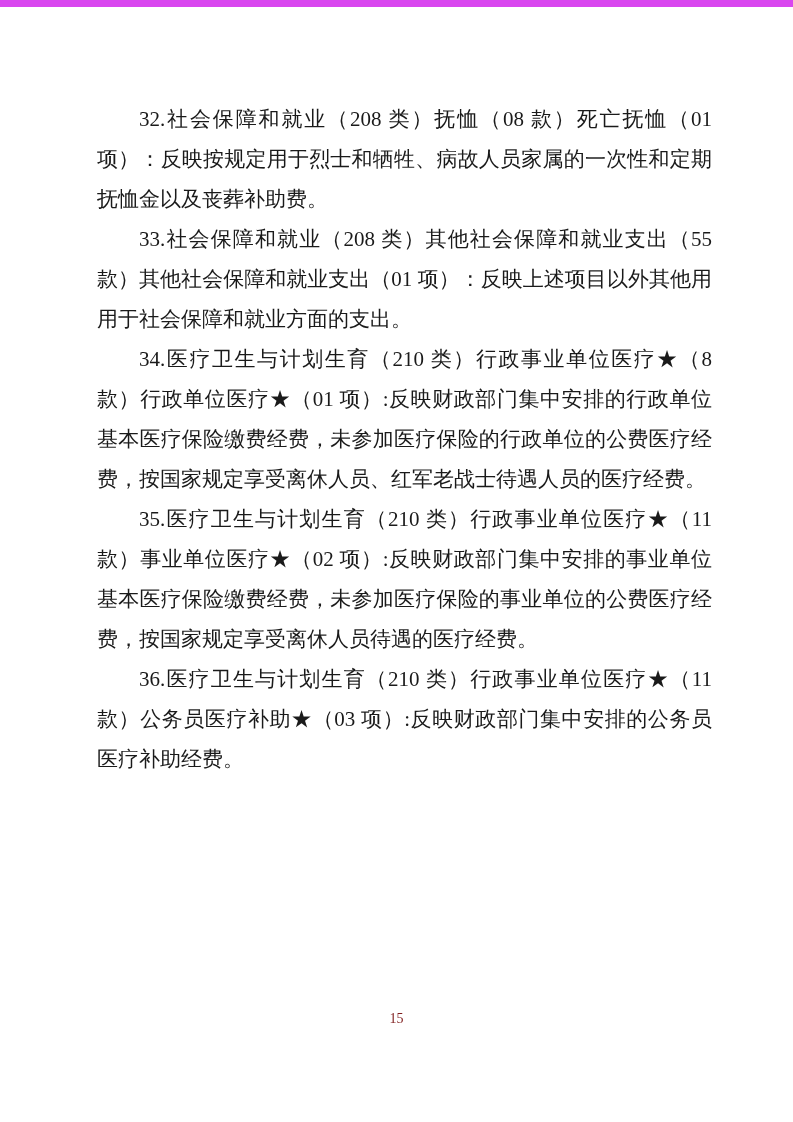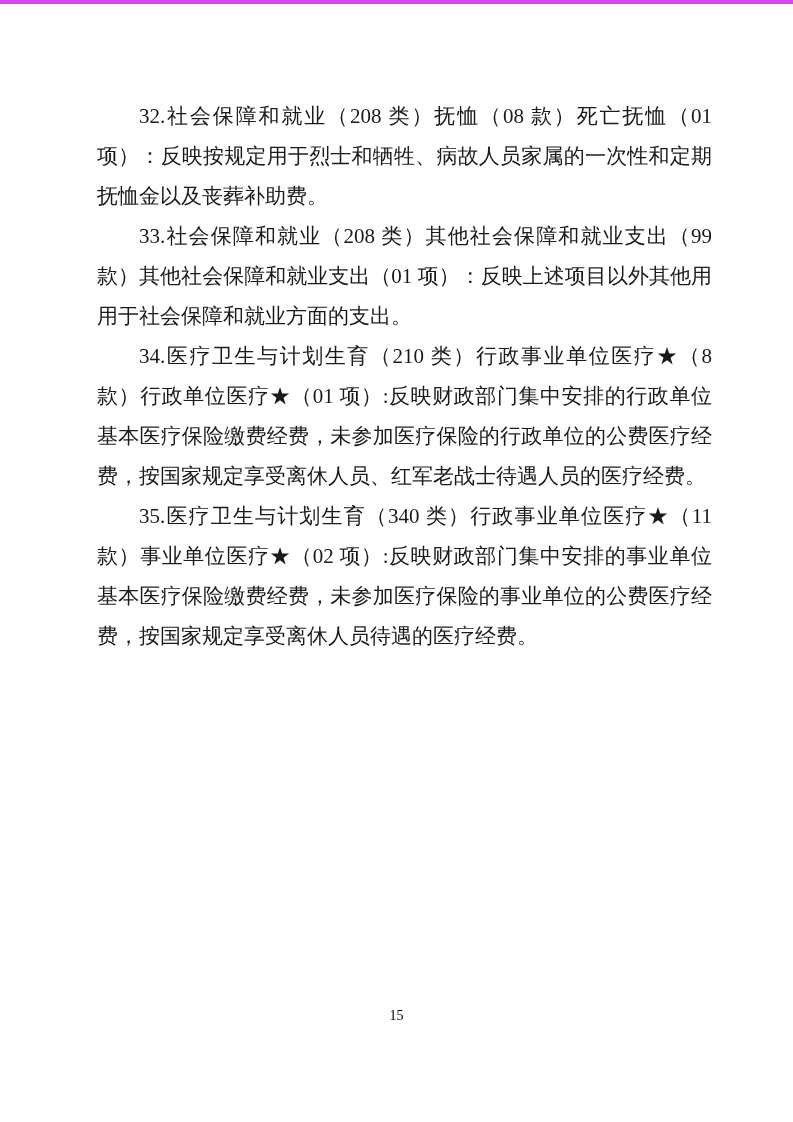--- a/index.html
+++ b/index.html
@@ -6,21 +6,21 @@
     margin: 0;
     padding: 0;
     background: #ffffff;
   }
   .page {
     position: relative;
     width: 793px;
     height: 1122px;
     background: #ffffff;
     overflow: hidden;
-    border-top: 4px solid #d946ef;
+    border-top: 7px solid #d946ef;
     font-family: "Liberation Serif", "DejaVu Serif", serif;
     color: #1a1a1a;
     box-sizing: border-box;
   }
   .content {
     position: absolute;
     left: 97px;
     top: 92px;
     width: 615px;
   }
@@ -35,27 +35,28 @@
     word-break: break-all;
   }
   .page-number {
     position: absolute;
     top: 1002px;
     left: 0;
     width: 100%;
     text-align: center;
     font-size: 14px;
     line-height: 20px;
-    color: #000000;
+    color: #7f1d1d;
   }
 </style>
 </head>
 <body>
 
 <div class="page">
   <div class="content">
     <p>32.社会保障和就业（208 类）抚恤（08 款）死亡抚恤（01 项）：反映按规定用于烈士和牺牲、病故人员家属的一次性和定期抚恤金以及丧葬补助费。</p>
-    <p>33.社会保障和就业（208 类）其他社会保障和就业支出（99 款）其他社会保障和就业支出（01 项）：反映上述项目以外其他用用于社会保障和就业方面的支出。</p>
+    <p>33.社会保障和就业（208 类）其他社会保障和就业支出（55 款）其他社会保障和就业支出（01 项）：反映上述项目以外其他用用于社会保障和就业方面的支出。</p>
     <p>34.医疗卫生与计划生育（210 类）行政事业单位医疗★（8 款）行政单位医疗★（01 项）:反映财政部门集中安排的行政单位基本医疗保险缴费经费，未参加医疗保险的行政单位的公费医疗经费，按国家规定享受离休人员、红军老战士待遇人员的医疗经费。</p>
-    <p>35.医疗卫生与计划生育（340 类）行政事业单位医疗★（11 款）事业单位医疗★（02 项）:反映财政部门集中安排的事业单位基本医疗保险缴费经费，未参加医疗保险的事业单位的公费医疗经费，按国家规定享受离休人员待遇的医疗经费。</p>
+    <p>35.医疗卫生与计划生育（210 类）行政事业单位医疗★（11 款）事业单位医疗★（02 项）:反映财政部门集中安排的事业单位基本医疗保险缴费经费，未参加医疗保险的事业单位的公费医疗经费，按国家规定享受离休人员待遇的医疗经费。</p>
+    <p>36.医疗卫生与计划生育（210 类）行政事业单位医疗★（11 款）公务员医疗补助★（03 项）:反映财政部门集中安排的公务员医疗补助经费。</p>
   </div>
   <div class="page-number">15</div>
 </div>
 
 </body></html>

